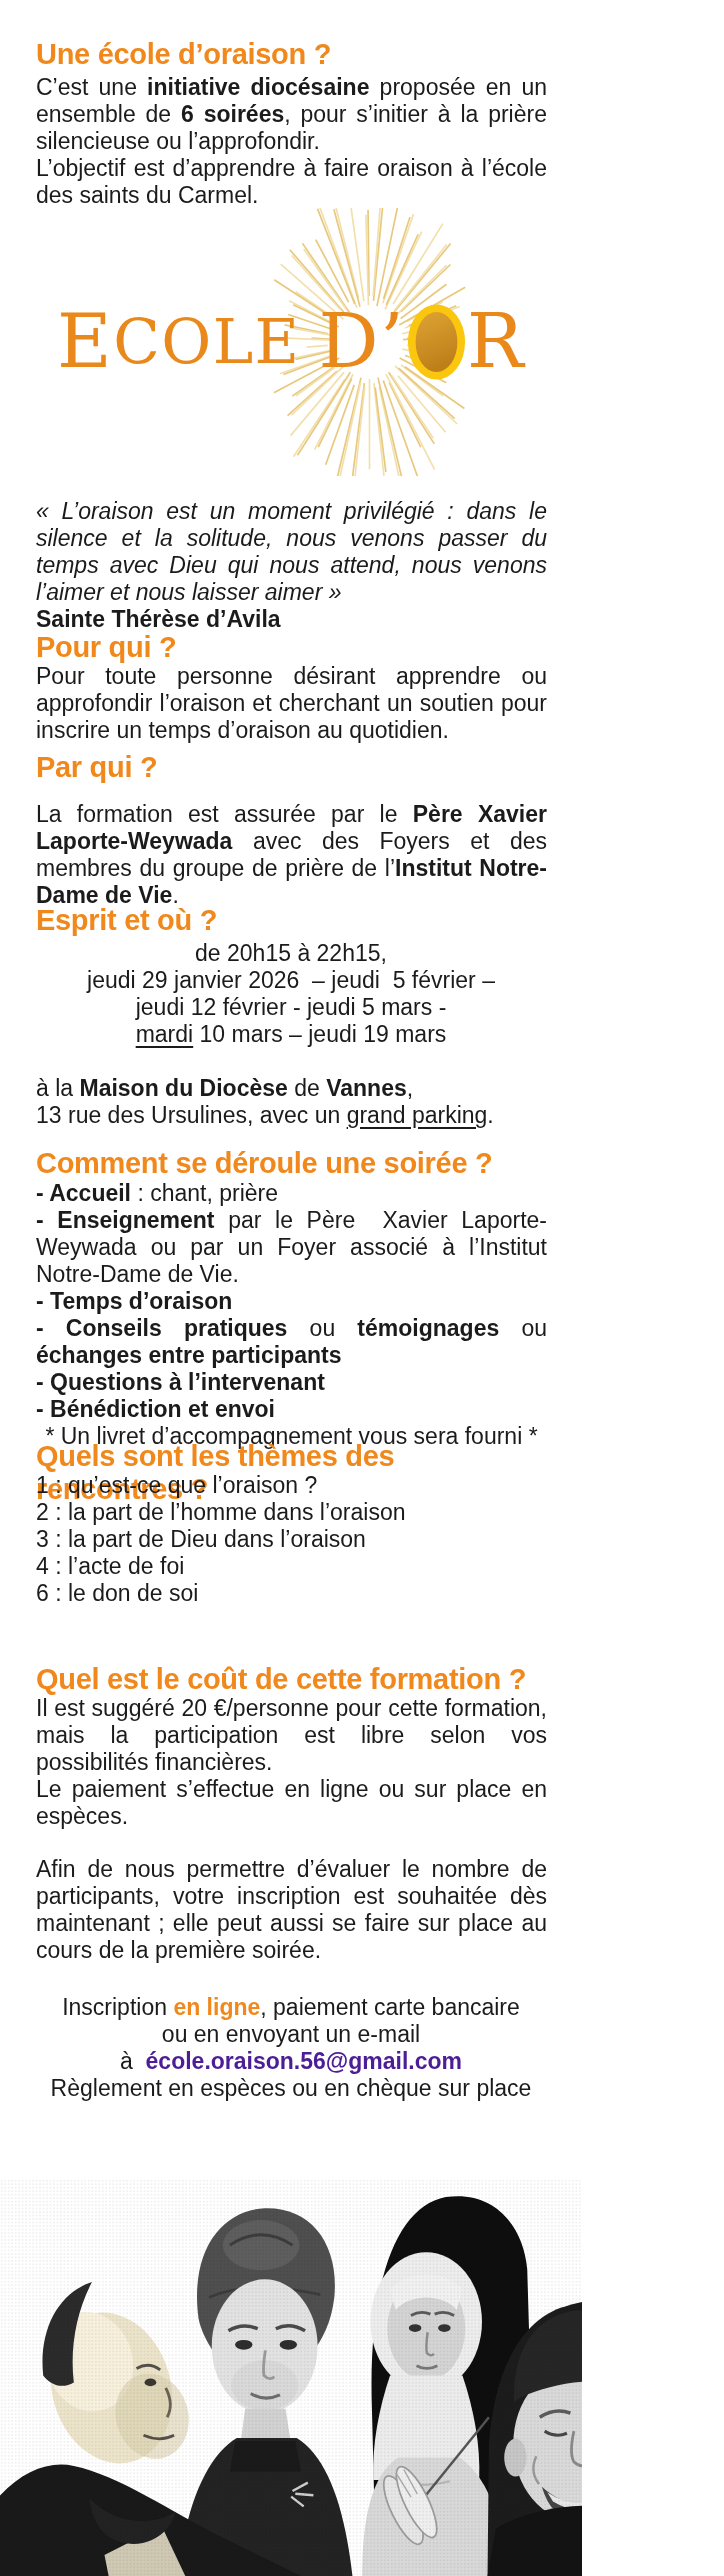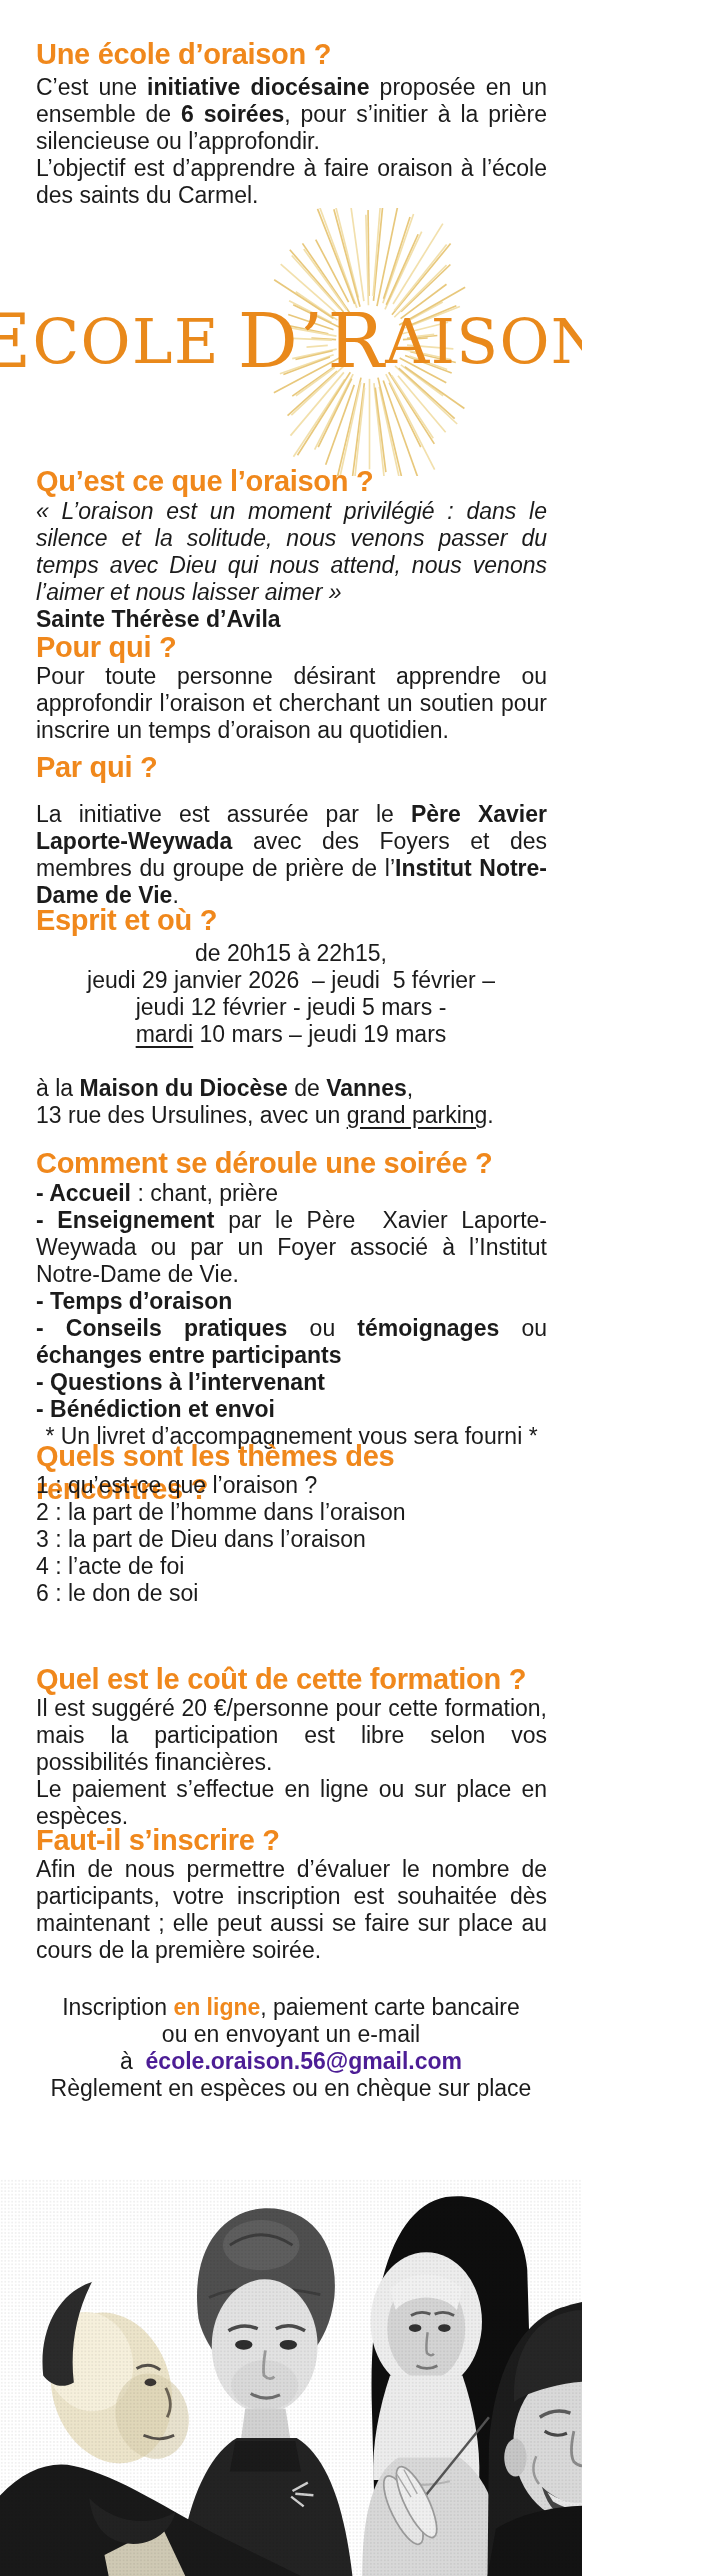--- a/index.html
+++ b/index.html
@@ -137,35 +137,33 @@
         <defs>
           <linearGradient id="core" x1="0" y1="0" x2="0.3" y2="1">
             <stop offset="0" stop-color="#DFA433"></stop>
             <stop offset="1" stop-color="#BE7F1A"></stop>
           </linearGradient>
         </defs>
         <ellipse cx="42" cy="56" rx="41" ry="54" fill="#FAC60E"></ellipse>
         <ellipse cx="42" cy="56" rx="30" ry="43" fill="url(#core)"></ellipse>
       </svg>
         <span class="lg">R</span>
-        <span class="sm">AISON</span>
     </div>
   </div>
 
-  <h2 class="sec" style="top:465px">Qu’est ce que l’oraison ?</h2>
   <div class="sec body just" style="top:498px">
     <p class="quote"><span class="i">« L’oraison est un moment privilégié : dans le silence et la solitude, nous venons passer du temps avec Dieu qui nous attend, nous venons l’aimer et nous laisser aimer »</span></p>
     <p class="author">Sainte Thérèse d’Avila</p>
   </div>
 
   <h2 class="sec" style="top:631px">Pour qui ?</h2>
   <p class="sec body just" style="top:663px"><span>Pour toute personne désirant apprendre ou approfon­dir l’oraison et cherchant un soutien pour inscrire un temps d’oraison au quotidien.</span></p>
 
   <h2 class="sec" style="top:751px">Par qui ?</h2>
-  <p class="sec body just" style="top:801px"><span>La initiative est assurée par le </span><span class="b">Père Xavier Laporte-Weywada</span><span> avec des Foyers et des membres du groupe de prière de l’</span><span class="b">Institut Notre-Dame de Vie</span><span>.</span></p>
+  <p class="sec body just" style="top:801px"><span>La formation est assurée par le </span><span class="b">Père Xavier Laporte-Weywada</span><span> avec des Foyers et des membres du groupe de prière de l’</span><span class="b">Institut Notre-Dame de Vie</span><span>.</span></p>
 
   <h2 class="sec" style="top:904px">Esprit et où ?</h2>
   <div class="full body center" style="top:940px">
     <p><span>de 20h15 à 22h15,</span></p>
     <p><span>jeudi 29 janvier 2026&nbsp; – jeudi&nbsp; 5 février –</span></p>
     <p><span>jeudi 12 février - jeudi 5 mars -</span></p>
     <p><span class="u">mardi</span><span> 10 mars – jeudi 19 mars</span></p>
   </div>
   <div class="sec body" style="top:1075px">
     <p><span>à la </span><span class="b">Maison du Diocèse</span><span> de </span><span class="b">Vannes</span><span>,</span></p>
@@ -191,21 +189,20 @@
     <p>4 : l’acte de foi</p>
     <p>6 : le don de soi</p>
   </div>
 
   <h2 class="sec" style="top:1663px">Quel est le coût de cette formation ?</h2>
   <div class="sec body just" style="top:1695px">
     <p><span>Il est suggéré 20 €/personne pour cette formation, mais la participation est libre selon vos possibilités fi­nancières.</span></p>
     <p><span>Le paiement s’effectue </span><span class="i">en ligne</span><span> ou </span><span class="i">sur place</span><span> en espèces.</span></p>
   </div>
 
-  <h2 class="sec" style="top:1824px">Faut-il s’inscrire ?</h2>
   <p class="sec body just" style="top:1856px"><span>Afin de nous permettre d’évaluer le nombre de partici­pants, votre inscription est souhaitée dès maintenant ; elle peut aussi se faire sur place au cours de la première soirée.</span></p>
 
   <div class="full body center" style="top:1994px">
     <p><span>Inscription </span><span class="b" style="color: rgb(240, 136, 28);">en ligne</span><span>, paiement carte bancaire</span></p>
     <p>ou en envoyant un e-mail</p>
     <p><span>à&nbsp; </span><span class="orange">école.oraison.56@gmail.com</span></p>
     <p>Règlement en espèces ou en chèque sur place</p>
   </div>
 
   <svg class="photo" viewBox="0 0 1040 570" preserveAspectRatio="none">

